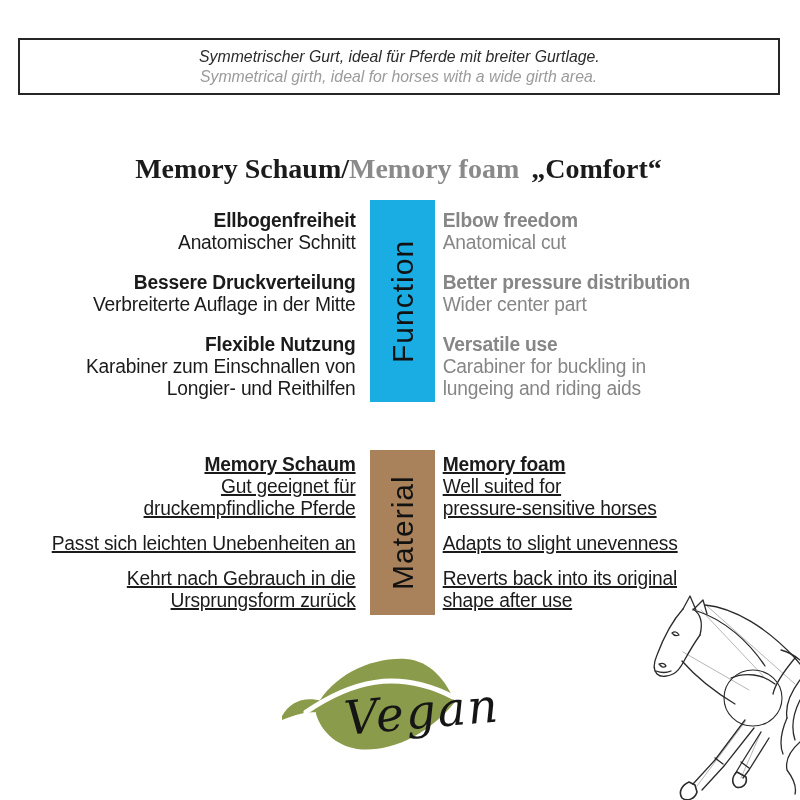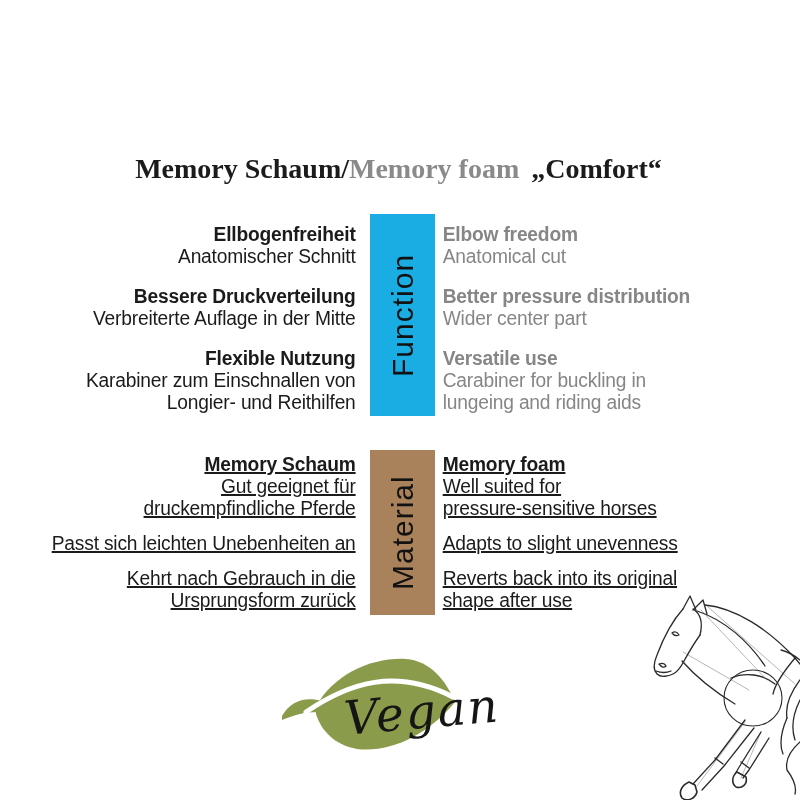--- a/index.html
+++ b/index.html
@@ -17,21 +17,21 @@
   
   .title{position:absolute;left:0;top:153px;width:797px;margin:0;text-align:center;
          font-family:"Liberation Serif", serif;font-weight:bold;font-size:28px;color:#1b1b1b;
          white-space:nowrap;}
   .title .t-en{color:#8a8a8a;}
   .title .t-variant{margin-left:12px;}
 
   
   .band-section{position:absolute;left:40px;width:730px;display:grid;
                 grid-template-columns:330px 65px auto;}
-  .band-section.function{top:214px;}
+  .band-section.function{top:200px;}
   .band-section.material{top:450px;text-decoration:underline;}
   .col{font-size:20px;line-height:22px;letter-spacing:-0.2px;}
   .col.de{display:flex;flex-direction:column;align-items:flex-end;padding-right:15px;
           transform:scaleX(.96);transform-origin:100% 0;}
   .col.en{padding-left:8px;transform:scaleX(.96);transform-origin:0 0;}
   .function .col{padding-top:9px;}
   .material .col{padding-top:3px;}
   .function .col.en{color:#868686;}
   .material .col.en{color:#1b1b1b;}
   .block{margin-bottom:18px;display:flex;flex-direction:column;}
@@ -55,20 +55,24 @@
                letter-spacing:2px;white-space:nowrap;}
 
   
   .horse{position:absolute;left:645px;top:592px;width:155px;height:208px;}
 </style>
 </head>
 <body>
 
 <div class="canvas">
 
+  <div class="banner">
+    <div class="bl de">Symmetrischer Gurt, ideal für Pferde mit breiter Gurtlage.</div>
+    <div class="bl en">Symmetrical girth, ideal for horses with a wide girth area.</div>
+  </div>
 
   <h1 class="title"><span class="t-de">Memory Schaum/</span><span class="t-en">Memory foam</span><span class="t-variant">„Comfort“</span></h1>
 
   <section class="band-section function">
     <div class="col de">
       <div class="block">
         <div class="h">Ellbogenfreiheit</div>
         <div class="l">Anatomischer Schnitt</div>
       </div>
       <div class="block">

